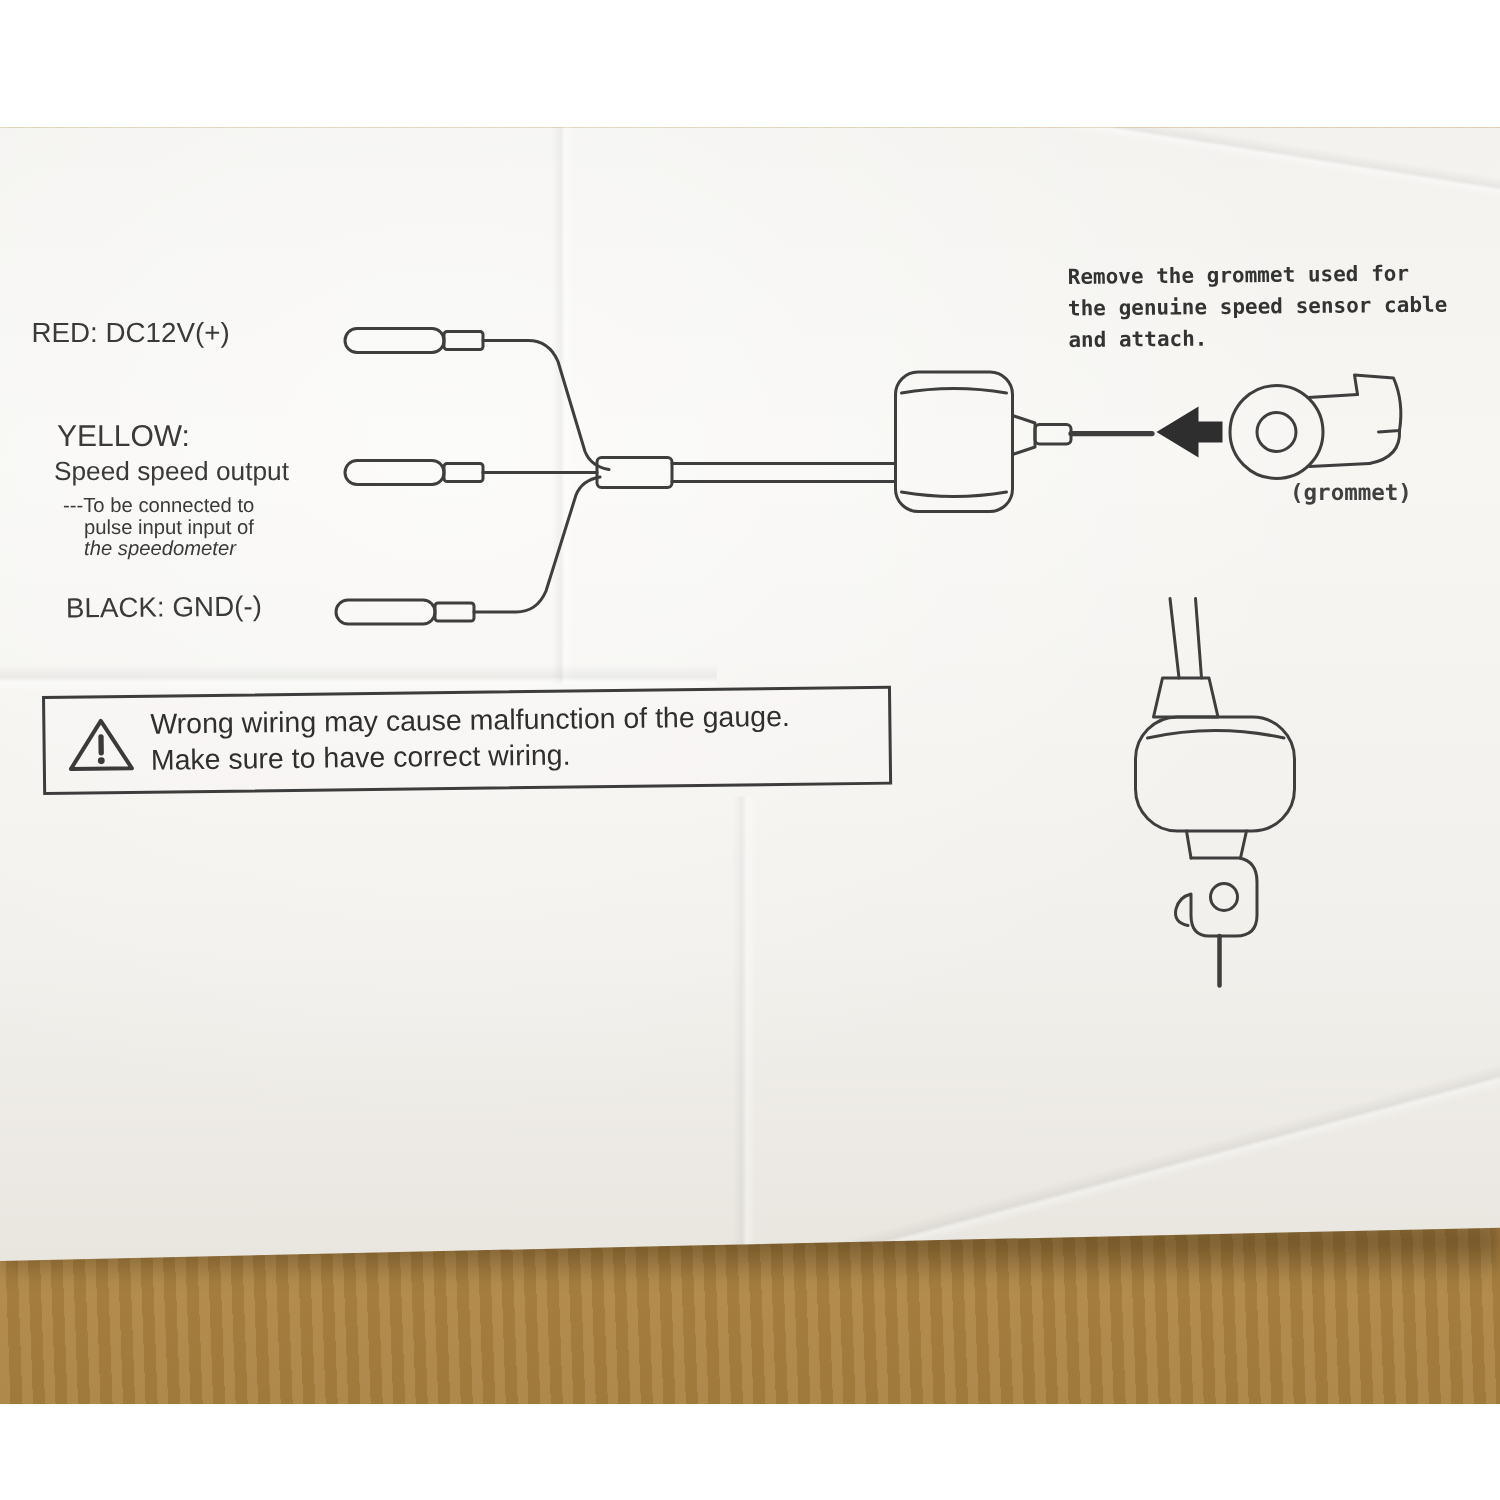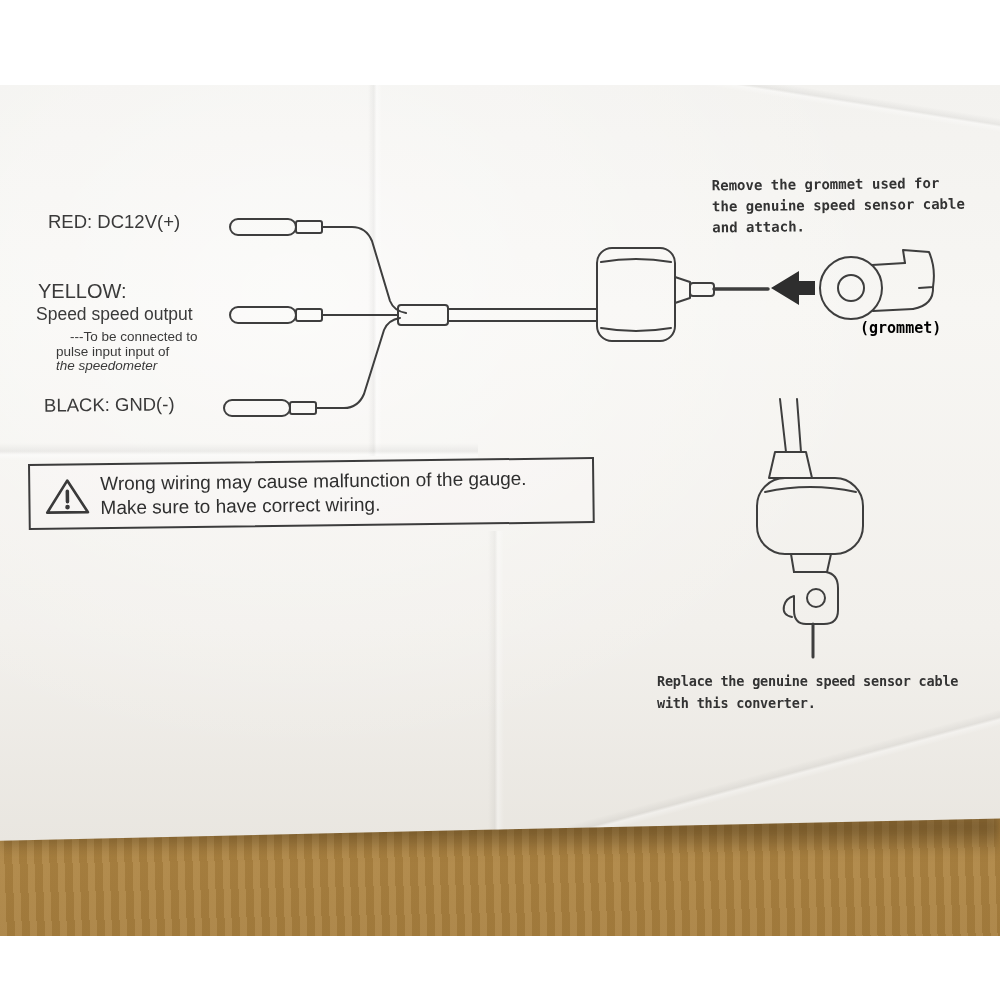--- a/index.html
+++ b/index.html
@@ -35,32 +35,32 @@
   .crease.v2{left:500px;top:450px;width:16px;height:308px;
     background:linear-gradient(90deg,transparent,rgba(0,0,0,0.04) 42%,rgba(255,255,255,0.35) 62%,transparent);}
   .crease.d1{left:640px;top:10px;width:400px;height:14px;transform:rotate(9deg);
     background:linear-gradient(180deg,transparent,rgba(0,0,0,0.05) 46%,rgba(255,255,255,0.35) 64%,transparent);}
   .crease.d2{left:540px;top:688px;width:500px;height:16px;transform:rotate(-15deg);
     background:linear-gradient(180deg,transparent,rgba(0,0,0,0.05) 46%,rgba(255,255,255,0.35) 64%,transparent);}
 
   .diagram-svg{position:absolute;left:0;top:0;width:1000px;height:1000px;pointer-events:none;}
 
   .t{position:absolute;color:#3a3a3a;white-space:nowrap;}
-  .t.red{left:48px;top:211px;font-size:18.5px;}
+  .t.red{left:21px;top:211px;font-size:18.5px;}
   .t.yh{left:38px;top:280px;font-size:20px;}
   .t.ys{left:36px;top:304px;font-size:17.5px;}
-  .t.yn1{left:42px;top:329px;font-size:13.5px;margin-left:28px;}
+  .t.yn1{left:42px;top:329px;font-size:13.5px;}
   .t.yn2{left:56px;top:344px;font-size:13.5px;}
   .t.yn3{left:56px;top:358px;font-size:13.5px;font-style:italic;}
   .t.blk{left:44px;top:394px;font-size:18.5px;transform:rotate(-0.6deg);}
 
   .instr{position:absolute;color:#333333;font-family:"DejaVu Sans Mono",monospace;font-weight:600;}
   .instr.tr{left:712px;top:174px;font-size:14px;line-height:21px;transform:rotate(-0.6deg);}
   .instr.br{left:657px;top:670px;font-size:13.5px;line-height:22px;letter-spacing:-0.2px;}
-  .t.gcap{left:860px;top:319px;font-size:15px;font-family:"DejaVu Sans Mono",monospace;font-weight:600;color:#000000;}
+  .t.gcap{left:860px;top:319px;font-size:15px;font-family:"DejaVu Sans Mono",monospace;font-weight:600;color:#404040;}
 
   .warning-box{
     position:absolute;left:28px;top:464px;width:566px;height:66px;
     border:2.5px solid #3c3c3c;transform:rotate(-0.7deg);transform-origin:left top;
     display:flex;align-items:center;box-sizing:border-box;padding-left:14px;
     background:rgba(250,249,246,0.25);
   }
   .warn-icon{width:46px;height:42px;flex:0 0 auto;margin-right:10px;}
   .warn-text{font-size:19px;line-height:24px;color:#2f2f2f;white-space:nowrap;}
 </style>
@@ -157,18 +157,14 @@
       <path d="M26 5 L49 41 H3 Z" fill="none" stroke="#3a3a3a" stroke-width="3" stroke-linejoin="round"></path>
       <path d="M26 17 V29" stroke="#3a3a3a" stroke-width="4" stroke-linecap="round"></path>
       <circle cx="26" cy="35" r="2.6" fill="#3a3a3a"></circle>
     </svg>
     <div class="warn-text">
       <div>Wrong wiring may cause malfunction of the gauge.</div>
       <div>Make sure to have correct wiring.</div>
     </div>
   </div>
 
-  <div class="instr br">
-    <div>Replace the genuine speed sensor cable</div>
-    <div>with this converter.</div>
-  </div>
 
 </div>
 
 </body></html>

